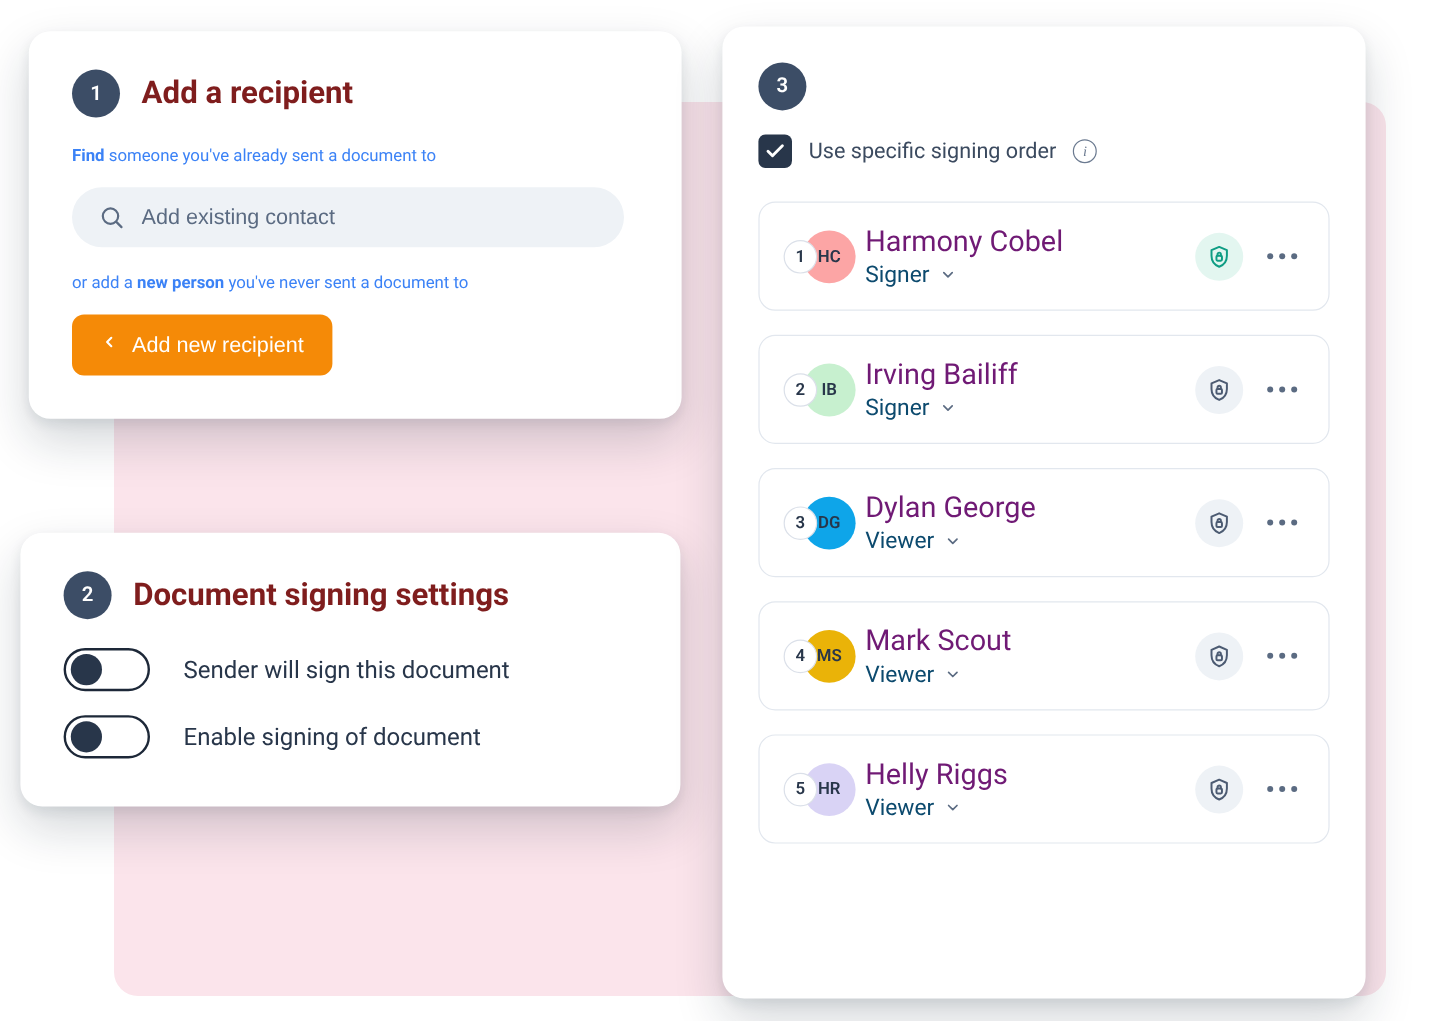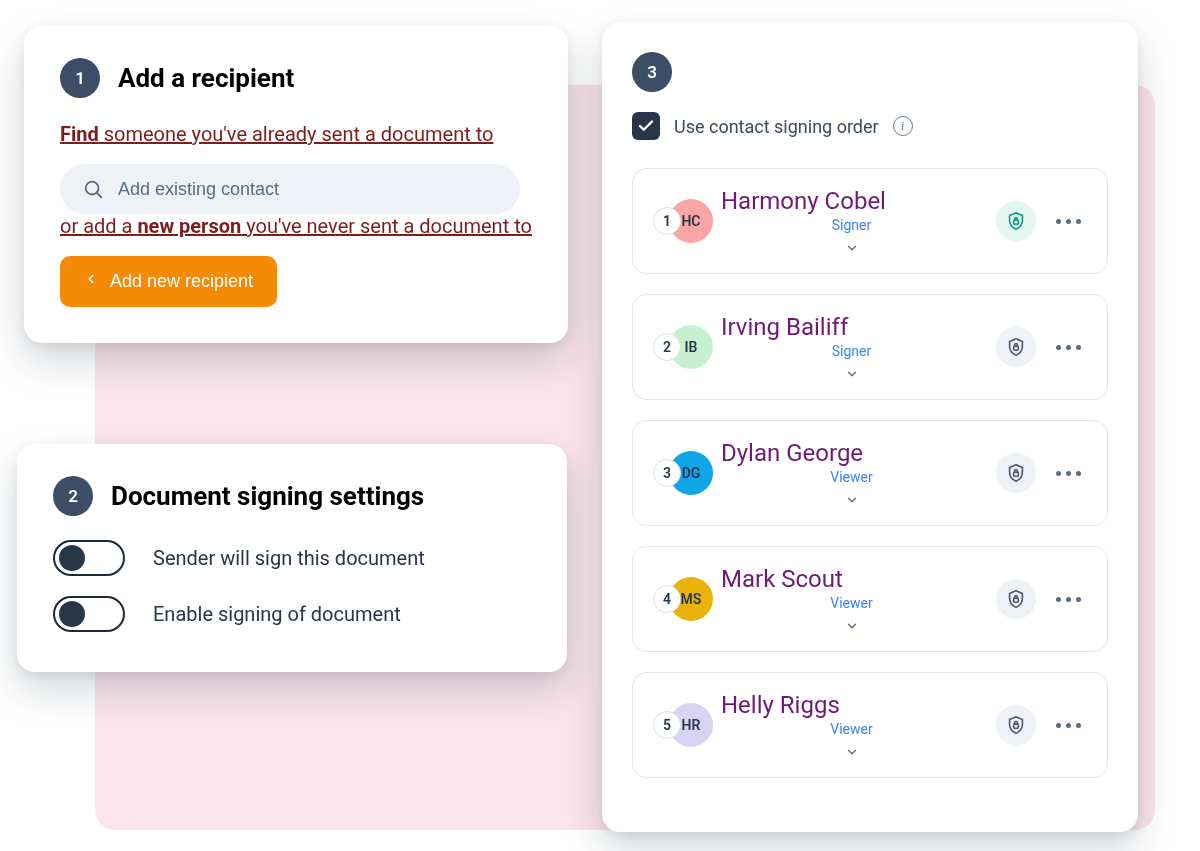--- a/index.html
+++ b/index.html
@@ -53,38 +53,38 @@
     display: flex;
     align-items: center;
     justify-content: center;
     font-size: 17px;
     font-weight: 600;
     flex: 0 0 auto;
   }
   .step-title {
     font-size: 26px;
     font-weight: 700;
-    color: #000000;
+    color: #7f1d1d;
   }
 
   .subtext {
-    font-size: 20px;
-    color: #7f1d1d;
+    font-size: 14px;
+    color: #3b82f6;
     margin-bottom: 18px;
-    text-decoration: underline;
   }
   .subtext strong { font-weight: 700; }
 
   .search-field {
     display: flex;
     align-items: center;
     gap: 14px;
     background: #eef2f6;
     border-radius: 28px;
     padding: 14px 22px;
+    margin-bottom: 22px;
     width: 460px;
   }
   .search-field input {
     border: none;
     background: transparent;
     outline: none;
     font-size: 18px;
     color: #4c5b72;
     flex: 1;
   }
@@ -197,21 +197,21 @@
     height: 44px;
     border-radius: 50%;
     display:flex; align-items:center; justify-content:center;
     font-size: 14px; font-weight:600; color:#28364a;
     z-index:1;
   }
   .rec-main { flex:1; }
   .rec-name { font-size: 24px; color:#701a75; margin-bottom:2px; }
   .rec-role {
     display:flex; align-items:center; gap:8px;
-    font-size: 14px; color:#3b82f6; cursor:pointer;flex-direction:column;
+    font-size: 19px; color:#0c4a6e; cursor:pointer;
   }
   .rec-role svg { display:block; }
   .lock-btn {
     width: 40px; height: 40px; border-radius: 50%;
     display:flex; align-items:center; justify-content:center;
     cursor:pointer;
     background:#eef2f6;
   }
   .lock-btn.active { background: #e3f6f0; }
   .lock-btn svg { display:block; }
@@ -285,21 +285,21 @@
   <div class="step-header" style="gap:16px; margin-bottom:20px;">
     <div class="step-badge">3</div>
   </div>
 
   <div class="check-row">
     <div class="checkbox">
       <svg width="18" height="18" viewBox="0 0 24 24" fill="none" stroke="#ffffff" stroke-width="3.2" stroke-linecap="round" stroke-linejoin="round">
           <polyline points="20 6 9 17 4 12"></polyline>
         </svg>
     </div>
-    <span class="check-label">Use contact signing order</span>
+    <span class="check-label">Use specific signing order</span>
     <span class="info-icon">i</span>
   </div>
 
   <div id="recipient-list">
       <div class="recipient">
     <div class="order-avatar">
       <div class="order-num">1</div>
       <div class="avatar" style="background:#fca5a5">HC</div>
     </div>
     <div class="rec-main">

